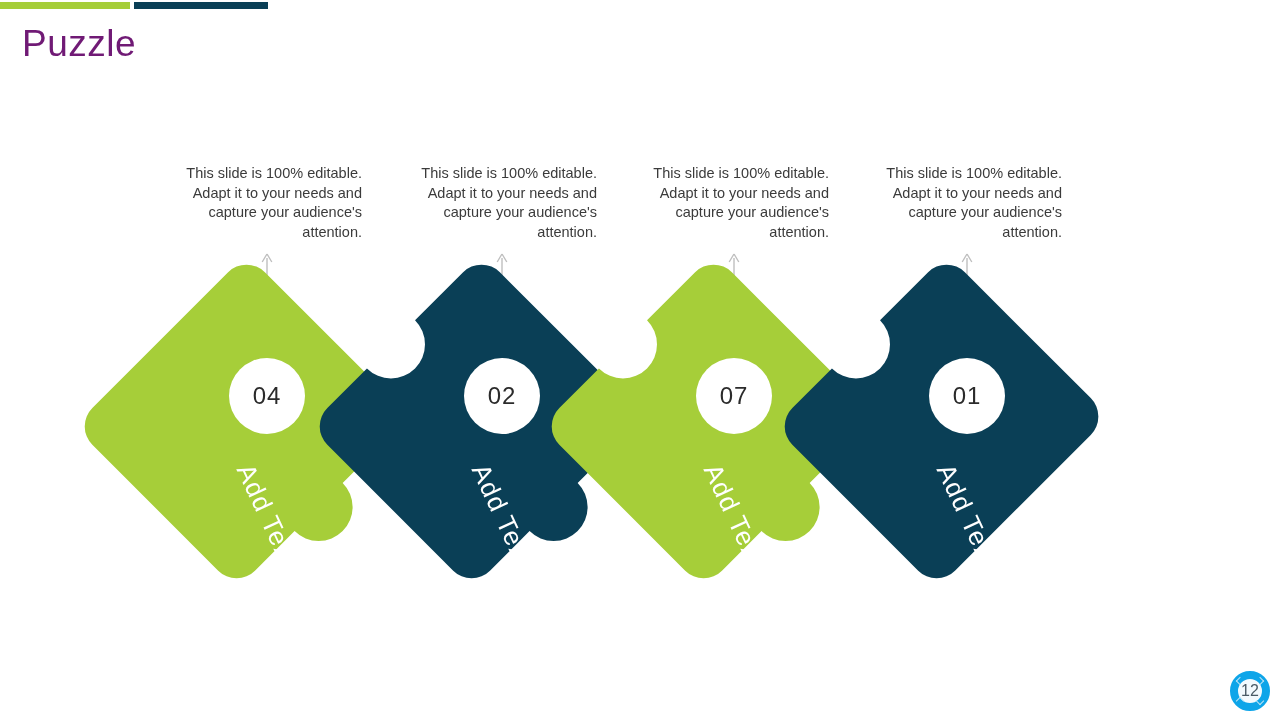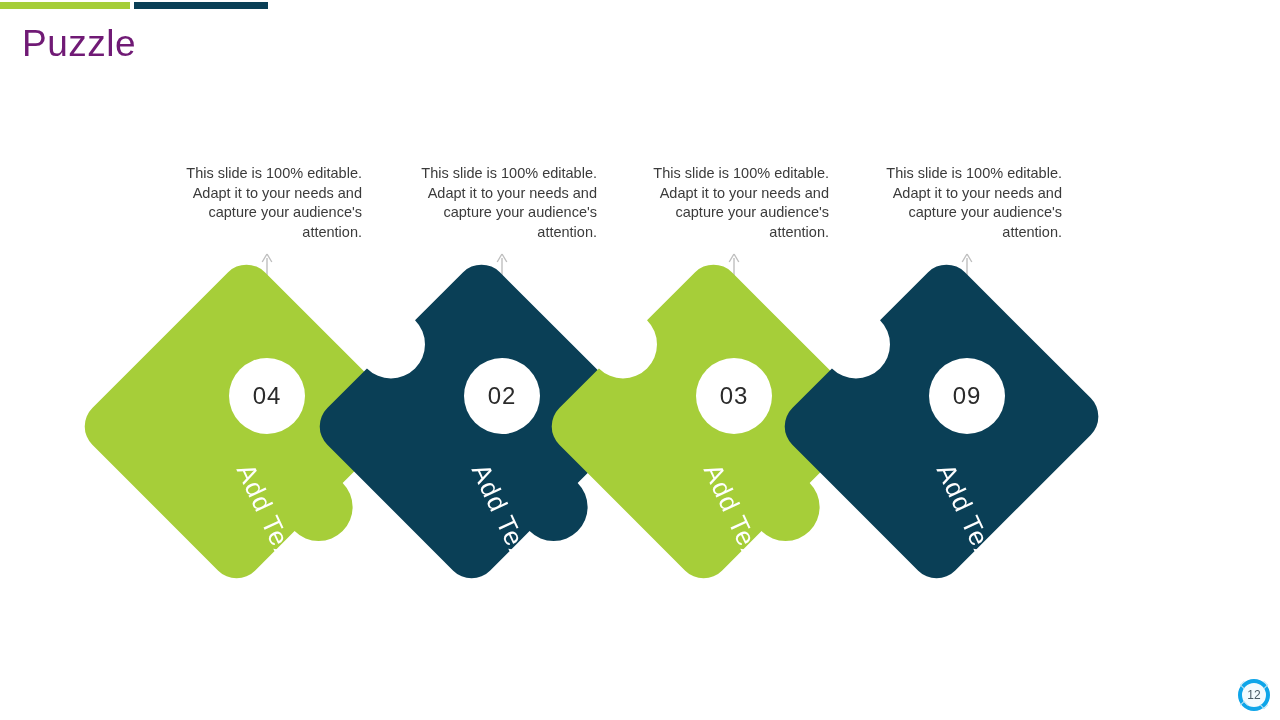--- a/index.html
+++ b/index.html
@@ -108,26 +108,26 @@
   }
 
   
   #page-badge {
     position: absolute;
     right: 10px;
     bottom: 9px;
     width: 24px;
     height: 24px;
     border-radius: 50%;
-    border: 4px solid #0ea5e9;
+    border: 8px solid #0ea5e9;
     background: #F2FAFE;
     display: flex;
     align-items: center;
     justify-content: center;
-    font-size: 12px;
+    font-size: 16px;
     color: #4A5B66;
   }
   #page-badge .tick {
     position: absolute;
     width: 5px;
     height: 5px;
     border-right: 1.5px solid #BFE4F4;
     border-top: 1.5px solid #BFE4F4;
   }
   #page-badge .tick.tl { left: -1px; top: -1px; transform: rotate(-135deg); }
@@ -230,22 +230,22 @@
   </g>
 </svg>
 
 <div class="piece-label" style="left:258px; top:459px; transform: rotate(65deg);">Add Text Here</div>
 <div class="piece-label" style="left:493px; top:459px; transform: rotate(65deg);">Add Text Here</div>
 <div class="piece-label" style="left:725px; top:459px; transform: rotate(65deg);">Add Text Here</div>
 <div class="piece-label" style="left:958px; top:459px; transform: rotate(65deg);">Add Text Here</div>
 
 <div class="num-circle" style="left:229px; top:358px;">04</div>
 <div class="num-circle" style="left:464px; top:358px;">02</div>
-<div class="num-circle" style="left:696px; top:358px;">03</div>
-<div class="num-circle" style="left:929px; top:358px;">09</div>
+<div class="num-circle" style="left:696px; top:358px;">07</div>
+<div class="num-circle" style="left:929px; top:358px;">01</div>
 
 <div id="page-badge">
   <span class="tick tl"></span>
   <span class="tick tr"></span>
   <span class="tick bl"></span>
   <span class="tick br"></span>
   <span>12</span>
 </div>
 
 </body></html>

